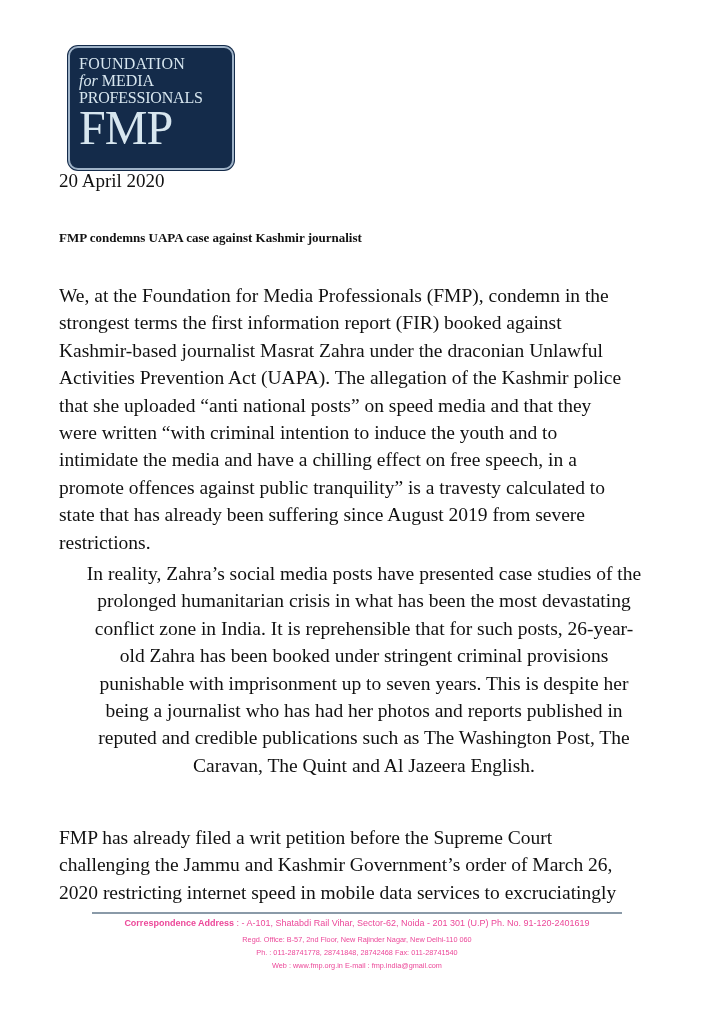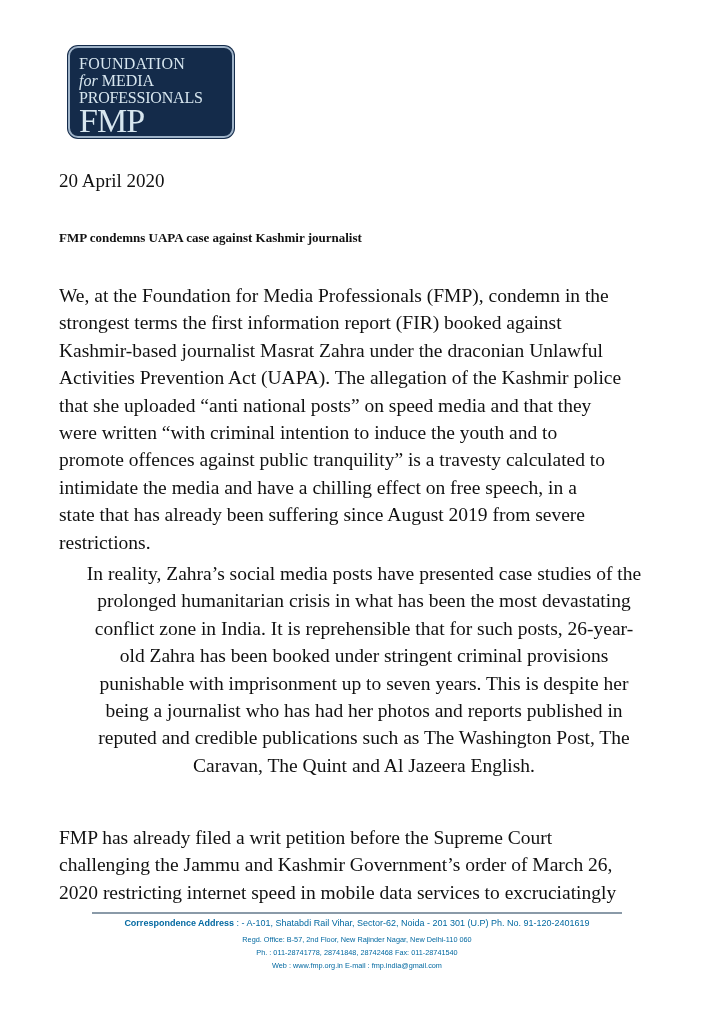--- a/index.html
+++ b/index.html
@@ -13,21 +13,21 @@
       position: relative;
       overflow: hidden;
       font-family: "Liberation Serif", "DejaVu Serif", serif;
       color: #111111;
     }
     .logo {
       position: absolute;
       left: 68px;
       top: 46px;
       width: 166px;
-      height: 92px;
+      height: 124px;
       background: #142b4a;
       border: 2px solid #9fb3c8;
       border-radius: 10px;
       box-shadow: 0 0 0 1px #142b4a;
       box-sizing: border-box;
       padding: 6px 8px 0 9px;
       color: #d7e6ef;
       font-family: "Liberation Serif", "DejaVu Serif", serif;
       line-height: 1;
     }
@@ -45,21 +45,21 @@
     .logo .l2 .for {
       font-style: italic;
     }
     .logo .l3 {
       font-size: 16px;
       display: block;
       margin-top: 1px;
       letter-spacing: -0.2px;
     }
     .logo .l4 {
-      font-size: 34px;
+      font-size: 48px;
       display: block;
       margin-top: -2px;
       letter-spacing: -1px;
     }
     .date {
       position: absolute;
       left: 59px;
       top: 170px;
       font-size: 19px;
     }
@@ -93,21 +93,21 @@
       height: 0;
       border-top: 2px solid #8a9aa8;
     }
     .footer {
       position: absolute;
       left: 92px;
       top: 918px;
       width: 530px;
       text-align: center;
       font-family: "Liberation Sans", "DejaVu Sans", sans-serif;
-      color: #0369a1;
+      color: #ec4899;
     }
     .footer .corr {
       font-size: 9px;
       white-space: nowrap;
       margin-bottom: 6px;
     }
     .footer .corr b {
       font-weight: bold;
     }
     .footer .small {
@@ -130,22 +130,22 @@
 
 <div class="headline">FMP condemns UAPA case against Kashmir journalist</div>
 
 <p class="para p1">
   <span class="line">We, at the Foundation for Media Professionals (FMP),  condemn in the</span>
   <span class="line">strongest terms the first information report (FIR) booked against</span>
   <span class="line">Kashmir-based journalist Masrat Zahra under the draconian Unlawful</span>
   <span class="line">Activities Prevention Act (UAPA). The allegation of the Kashmir police</span>
   <span class="line">that she uploaded “anti national posts” on speed media and that they</span>
   <span class="line">were written “with criminal intention  to induce the youth and to</span>
+  <span class="line">intimidate the media and have a chilling effect on free speech, in a</span>
   <span class="line">promote offences against public tranquility” is a travesty calculated to</span>
-  <span class="line">intimidate the media and have a chilling effect on free speech, in a</span>
   <span class="line">state that has already been suffering since August 2019 from severe</span>
   <span class="line">restrictions.</span>
 </p>
 
 <p class="para p2">
   <span class="line">In reality, Zahra’s social media posts have presented case studies of the</span>
   <span class="line">prolonged humanitarian crisis in what has been the most devastating</span>
   <span class="line">conflict zone in India. It is reprehensible that for such posts, 26-year-</span>
   <span class="line">old Zahra has been booked under stringent criminal provisions</span>
   <span class="line">punishable with imprisonment up to seven years. This is despite her</span>

